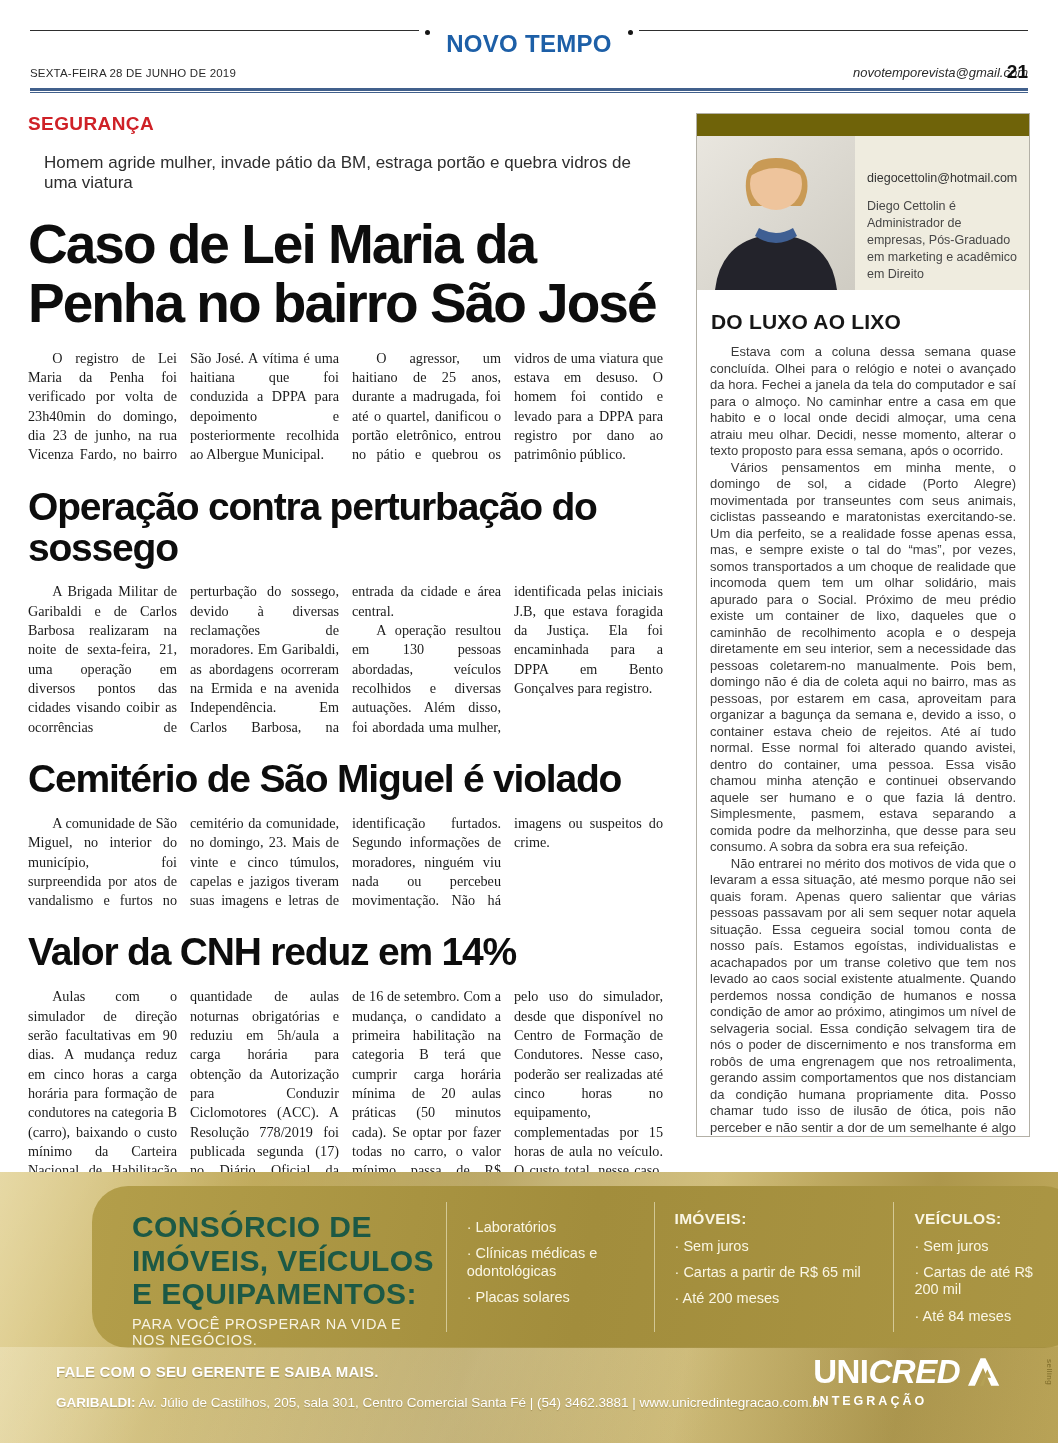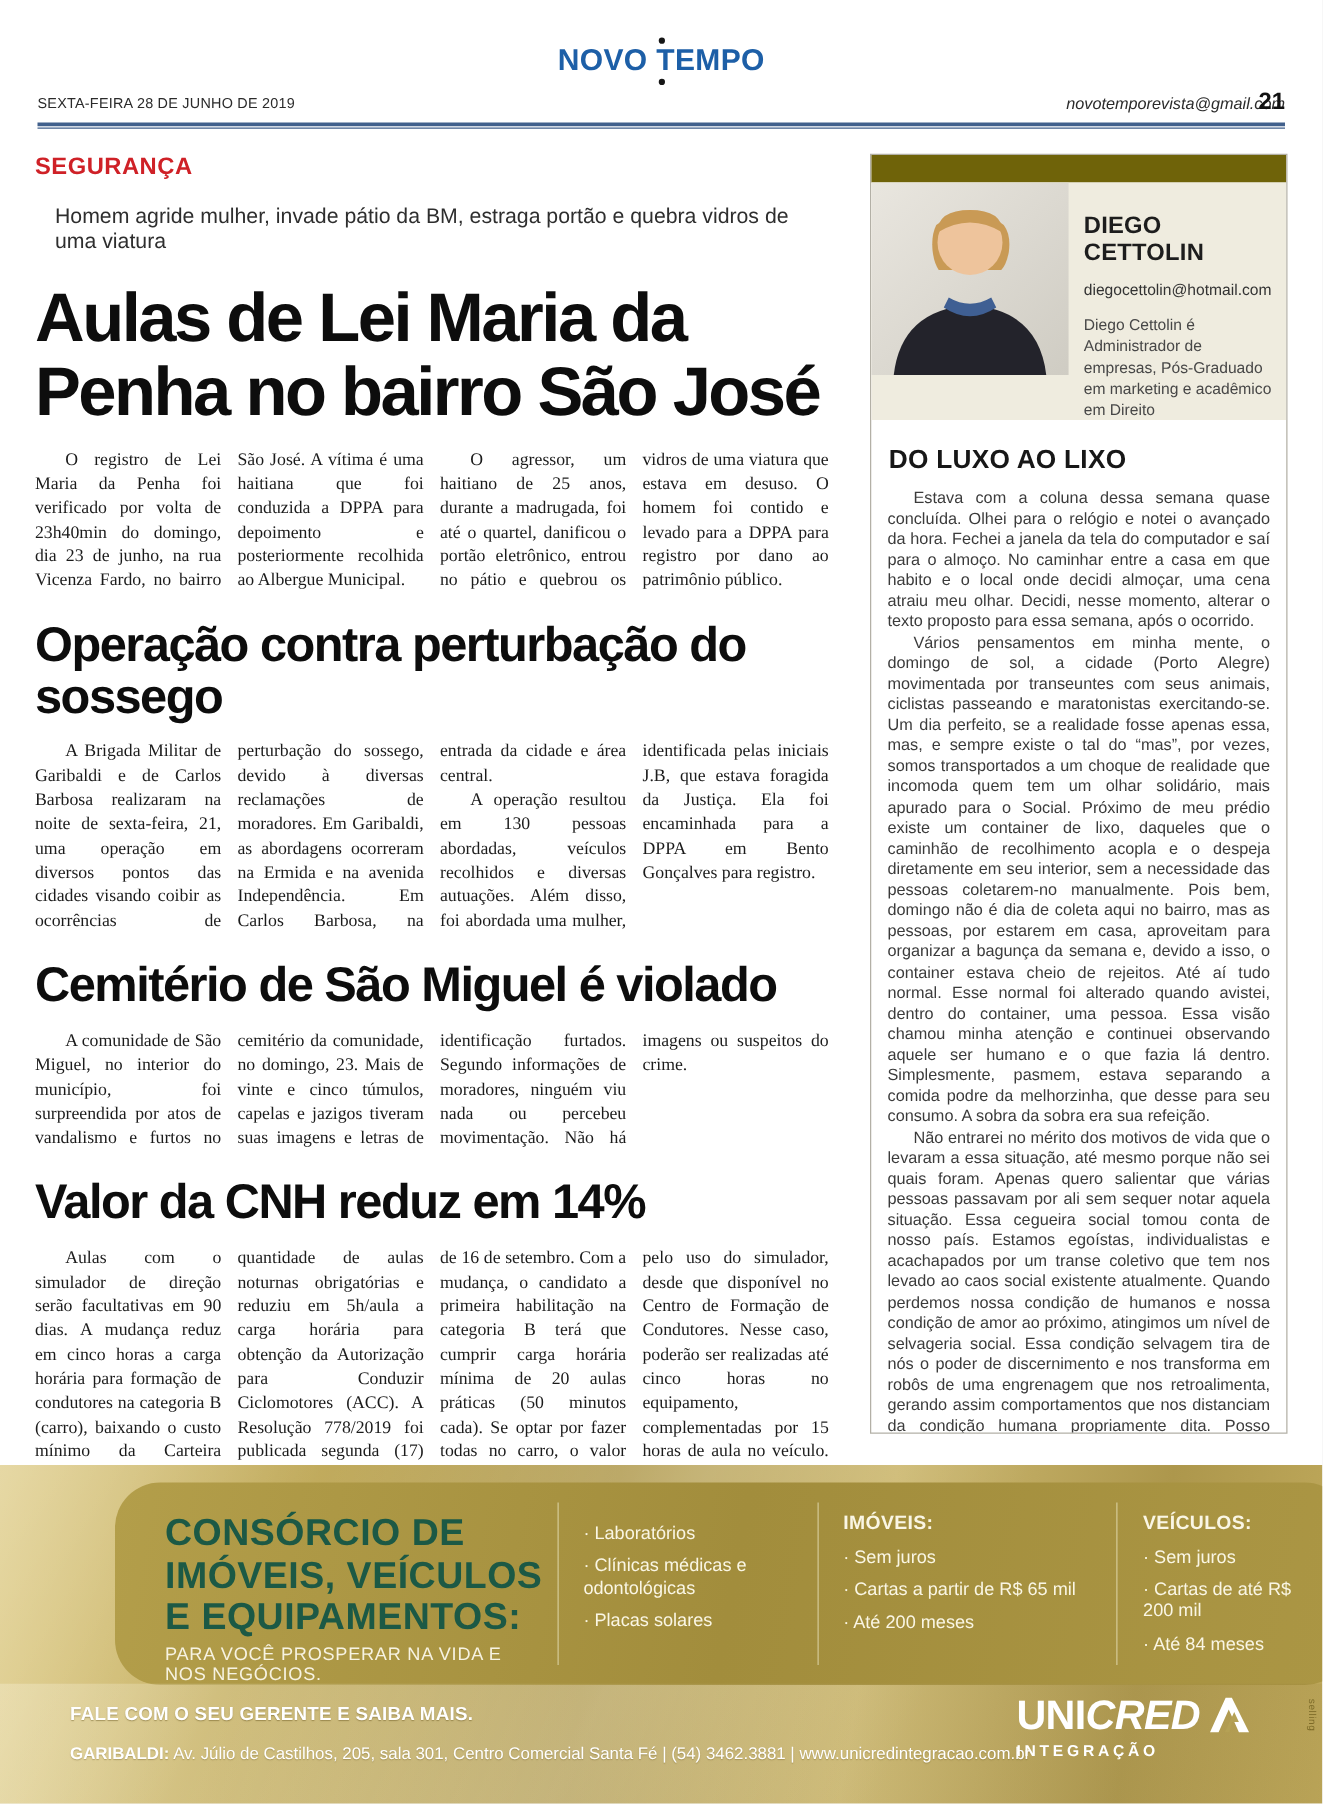--- a/index.html
+++ b/index.html
@@ -9,21 +9,21 @@
     font-family:"Liberation Sans", sans-serif;
     background:#e9e9e9;
   }
   .page {
     position:relative; width:1058px; height:1443px;
     background:#ffffff; overflow:hidden;
   }
 
   
   .header { padding:30px 30px 0; }
-  .mast-row { display:flex; align-items:center;flex-direction:column; }
+  .mast-row { display:flex; align-items:flex-start; }
   .mast-rule { flex:1; height:1px; background:#2e2e2e; }
   .mast-dot { width:5px; height:5px; border-radius:50%; background:#161616; margin:0 6px; flex:0 0 auto; }
   .mast-title { color:#1d5fa7; font-size:24px; font-weight:800; letter-spacing:0.3px; padding:0 10px; }
   .meta-row { position:relative; height:22px; margin-top:3px; }
   .meta-date { position:absolute; left:0; top:6px; font-size:11.5px; color:#2b2b2b; letter-spacing:0.2px; }
   .meta-email { position:absolute; left:16px; right:0; top:4px; text-align:right; font-family:Liberation Sans, sans-serif; font-style:italic; font-size:13px; color:#2b2b2b; }
   .meta-page { position:absolute; right:0; top:0; font-size:19px; font-weight:800; color:#111; }
   .header-rule { margin-top:5px; border-top:3px solid #41608c; border-bottom:1px solid #41608c; height:5px; }
 
   
@@ -130,21 +130,21 @@
     </div>
     <div class="header-rule"></div>
   </div>
 
   <div class="main">
 
     <div class="left-col">
       <div class="section-label">SEGURANÇA</div>
       <div class="page-subtitle">Homem agride mulher, invade pátio da BM, estraga portão e quebra vidros de uma viatura</div>
 
-      <h1 class="headline">Aulas de Lei Maria da Penha no bairro São José</h1>
+      <h1 class="headline">Caso de Lei Maria da Penha no bairro São José</h1>
       <div class="article-body">
         <p>O registro de Lei Maria da Penha foi verificado por volta de 23h40min do domingo, dia 23 de junho, na rua Vicenza Fardo, no bairro São José. A vítima é uma haitiana que foi conduzida a DPPA para depoimento e posteriormente recolhida ao Albergue Municipal.</p>
         <p>O agressor, um haitiano de 25 anos, durante a madrugada, foi até o quartel, danificou o portão eletrônico, entrou no pátio e quebrou os vidros de uma viatura que estava em desuso. O homem foi contido e levado para a DPPA para registro por dano ao patrimônio público.</p>
       </div>
 
       <h2 class="headline2">Operação contra perturbação do sossego</h2>
       <div class="article-body">
         <p>A Brigada Militar de Garibaldi e de Carlos Barbosa realizaram na noite de sexta-feira, 21, uma operação em diversos pontos das cidades visando coibir as ocorrências de perturbação do sossego, devido à diversas reclamações de moradores. Em Garibaldi, as abordagens ocorreram na Ermida e na avenida Independência. Em Carlos Barbosa, na entrada da cidade e área central.</p>
         <p>A operação resultou em 130 pessoas abordadas, veículos recolhidos e diversas autuações. Além disso, foi abordada uma mulher, identificada pelas iniciais J.B, que estava foragida da Justiça. Ela foi encaminhada para a DPPA em Bento Gonçalves para registro.</p>
       </div>
@@ -174,21 +174,20 @@
             </defs>
             <rect width="158" height="154" fill="url(#bgGrad)"></rect>
             <path d="M52 34 q28 -22 54 0 q6 8 4 22 q-2 10 -6 14 l-50 0 q-4 -6 -5 -16 q-1 -12 3 -20 Z" fill="#c99a55"></path>
             <circle cx="79" cy="48" r="26" fill="#eec49c"></circle>
             <path d="M53 40 q26 -16 52 0 q0 -18 -26 -18 q-26 0 -26 18 Z" fill="#c99a55"></path>
             <path d="M18 154 q6 -52 61 -56 q55 4 61 56 Z" fill="#23232b"></path>
             <path d="M58 100 q21 14 42 0 l-4 -8 q-17 10 -34 0 Z" fill="#3f5f93"></path>
           </svg>
         </div>
         <div class="profile-info">
-          <div class="col-name">DIEGO CETTOLIN</div>
           <div class="col-email">diegocettolin@hotmail.com</div>
           <div class="col-bio">Diego Cettolin é Administrador de empresas, Pós-Graduado em marketing e acadêmico em Direito</div>
         </div>
       </div>
       <div class="col-title">DO LUXO AO LIXO</div>
       <div class="col-text">
         <p>Estava com a coluna dessa semana quase concluída. Olhei para o relógio e notei o avançado da hora. Fechei a janela da tela do computador e saí para o almoço. No caminhar entre a casa em que habito e o local onde decidi almoçar, uma cena atraiu meu olhar. Decidi, nesse momento, alterar o texto proposto para essa semana, após o ocorrido.</p>
         <p>Vários pensamentos em minha mente, o domingo de sol, a cidade (Porto Alegre) movimentada por transeuntes com seus animais, ciclistas passeando e maratonistas exercitando-se. Um dia perfeito, se a realidade fosse apenas essa, mas, e sempre existe o tal do “mas”, por vezes, somos transportados a um choque de realidade que incomoda quem tem um olhar solidário, mais apurado para o Social. Próximo de meu prédio existe um container de lixo, daqueles que o caminhão de recolhimento acopla e o despeja diretamente em seu interior, sem a necessidade das pessoas coletarem-no manualmente. Pois bem, domingo não é dia de coleta aqui no bairro, mas as pessoas, por estarem em casa, aproveitam para organizar a bagunça da semana e, devido a isso, o container estava cheio de rejeitos. Até aí tudo normal. Esse normal foi alterado quando avistei, dentro do container, uma pessoa. Essa visão chamou minha atenção e continuei observando aquele ser humano e o que fazia lá dentro. Simplesmente, pasmem,  estava separando a comida podre da melhorzinha, que desse para seu consumo. A sobra da sobra era sua refeição.</p>
         <p>Não entrarei no mérito dos motivos de vida que o levaram a essa situação, até mesmo porque não sei quais foram. Apenas quero salientar que várias pessoas passavam por ali sem sequer notar aquela situação. Essa cegueira social tomou conta de nosso país. Estamos egoístas, individualistas e acachapados por um transe coletivo que tem nos levado ao caos social existente atualmente. Quando perdemos nossa condição de humanos e nossa condição de amor ao próximo, atingimos um nível de selvageria social. Essa condição selvagem tira de nós o poder de discernimento e nos transforma em robôs de uma engrenagem que nos retroalimenta, gerando assim comportamentos que nos distanciam da condição humana propriamente dita. Posso chamar tudo isso de ilusão de ótica, pois não perceber e não sentir a dor de um semelhante é algo no mínimo surreal. O que podemos esperar de uma espécie que não sente compaixão por seus próprios semelhantes? É preciso uma nova concepção de pensamento, urgente, ou estaremos fadados a apenas observar o extermínio em massa de nossa própria espécie.</p>
       </div>

